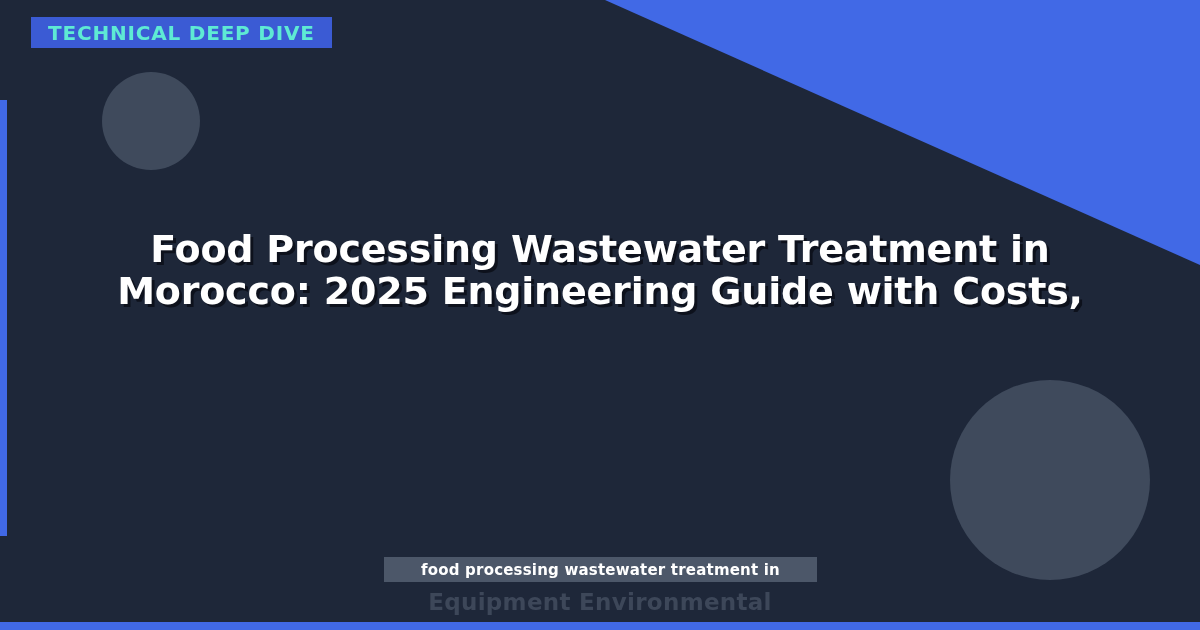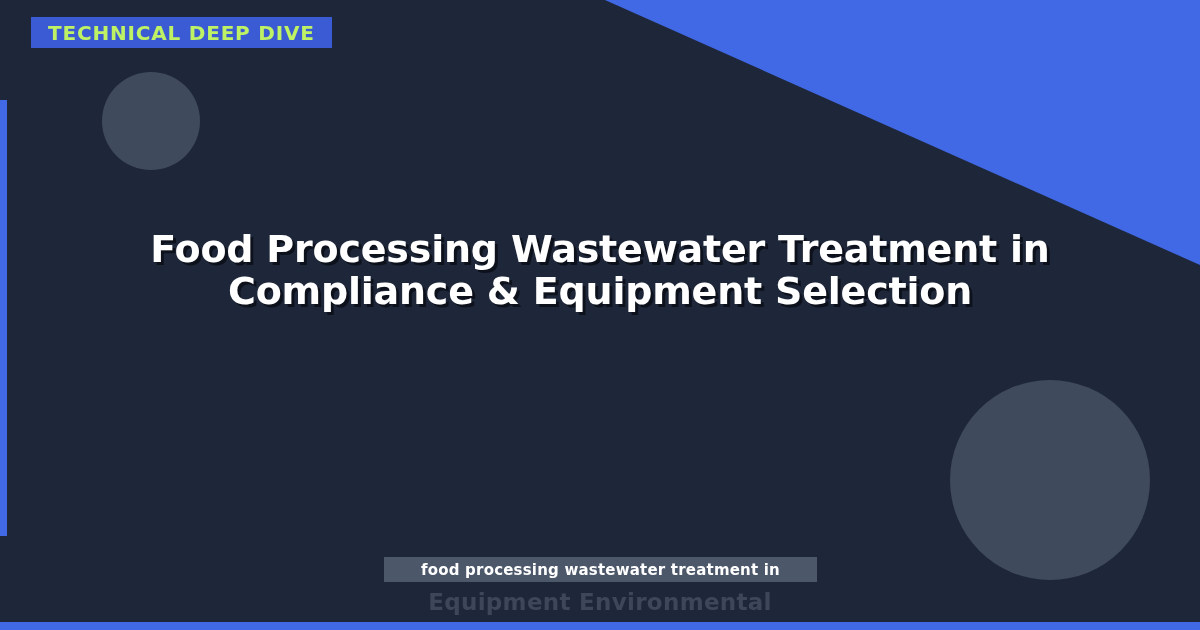--- a/index.html
+++ b/index.html
@@ -71,21 +71,21 @@
   
   .eyebrow-badge {
     position: absolute;
     left: 31px;
     top: 17px;
     height: 31px;
     padding: 0 17px;
     display: flex;
     align-items: center;
     background: #3b5bd4;
-    color: #bef264;
+    color: #5eead4;
     font-size: 20px;
     font-weight: bold;
     letter-spacing: 0.8px;
     white-space: nowrap;
   }
 
   
   .title-block {
     position: absolute;
     left: 60px;
@@ -147,21 +147,21 @@
 
   <div class="circle circle-top-left"></div>
   <div class="circle circle-bottom-right"></div>
 
   <div class="left-accent"></div>
 
   <div class="eyebrow-badge">TECHNICAL DEEP DIVE</div>
 
   <div class="title-block">
     <span class="title-line">Food Processing Wastewater Treatment in</span>
-    <span class="title-line">Compliance &amp; Equipment Selection</span>
+    <span class="title-line">Morocco: 2025 Engineering Guide with Costs,</span>
   </div>
 
   <div class="keyword-chip">food processing wastewater treatment in</div>
 
   <div class="brand-name">Equipment Environmental</div>
 
   <div class="bottom-bar"></div>
 
 </div>
 

